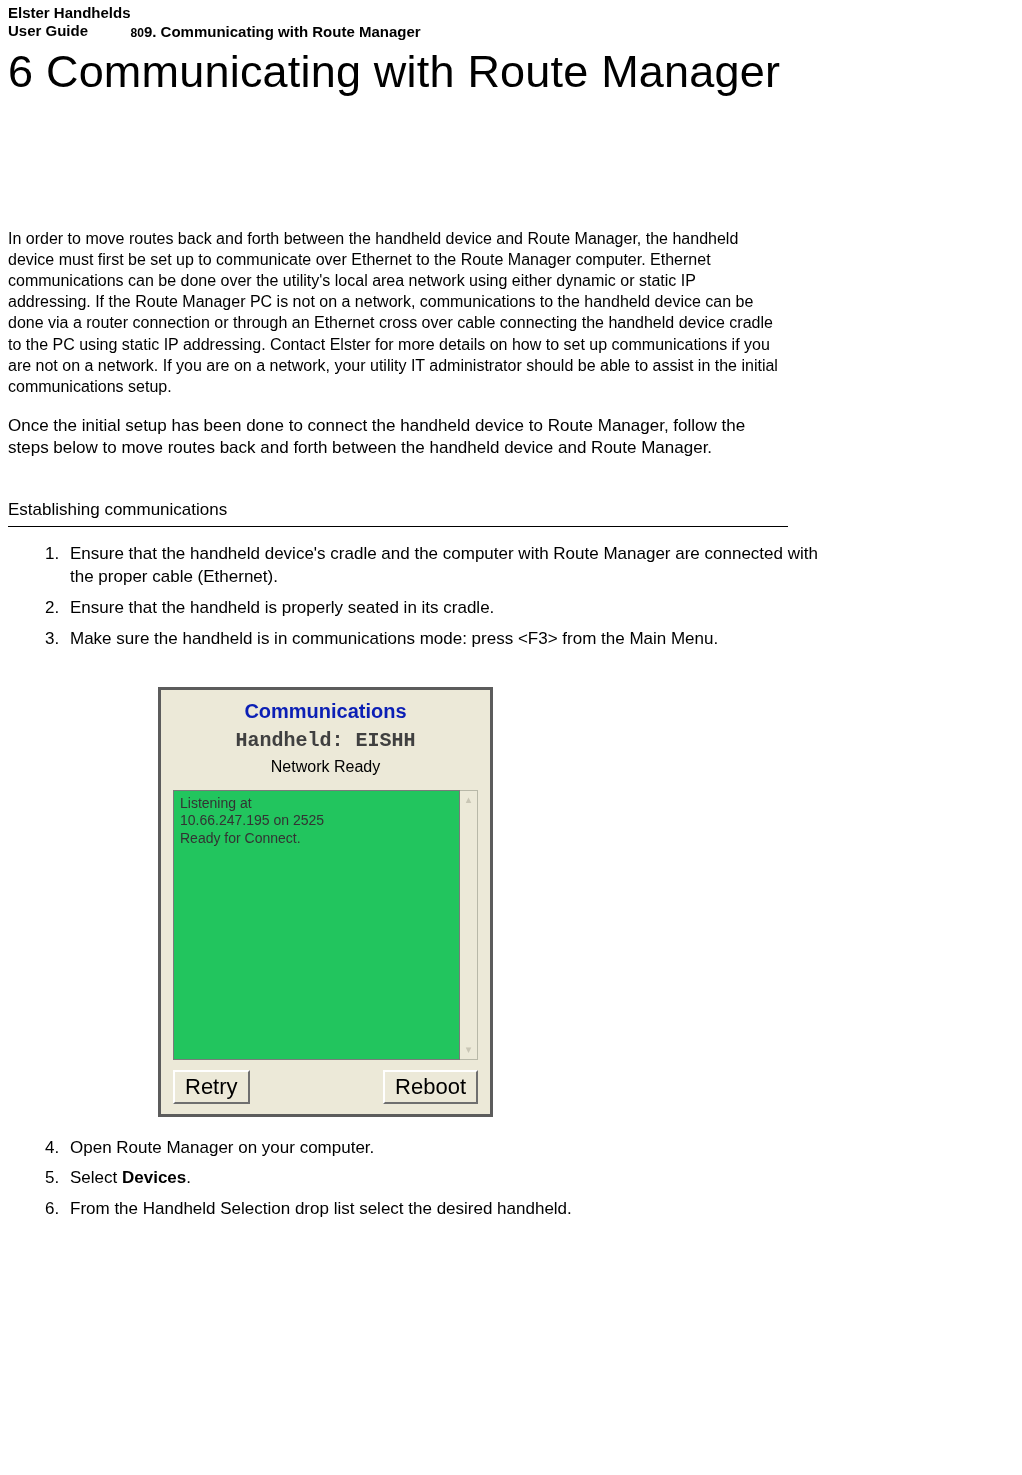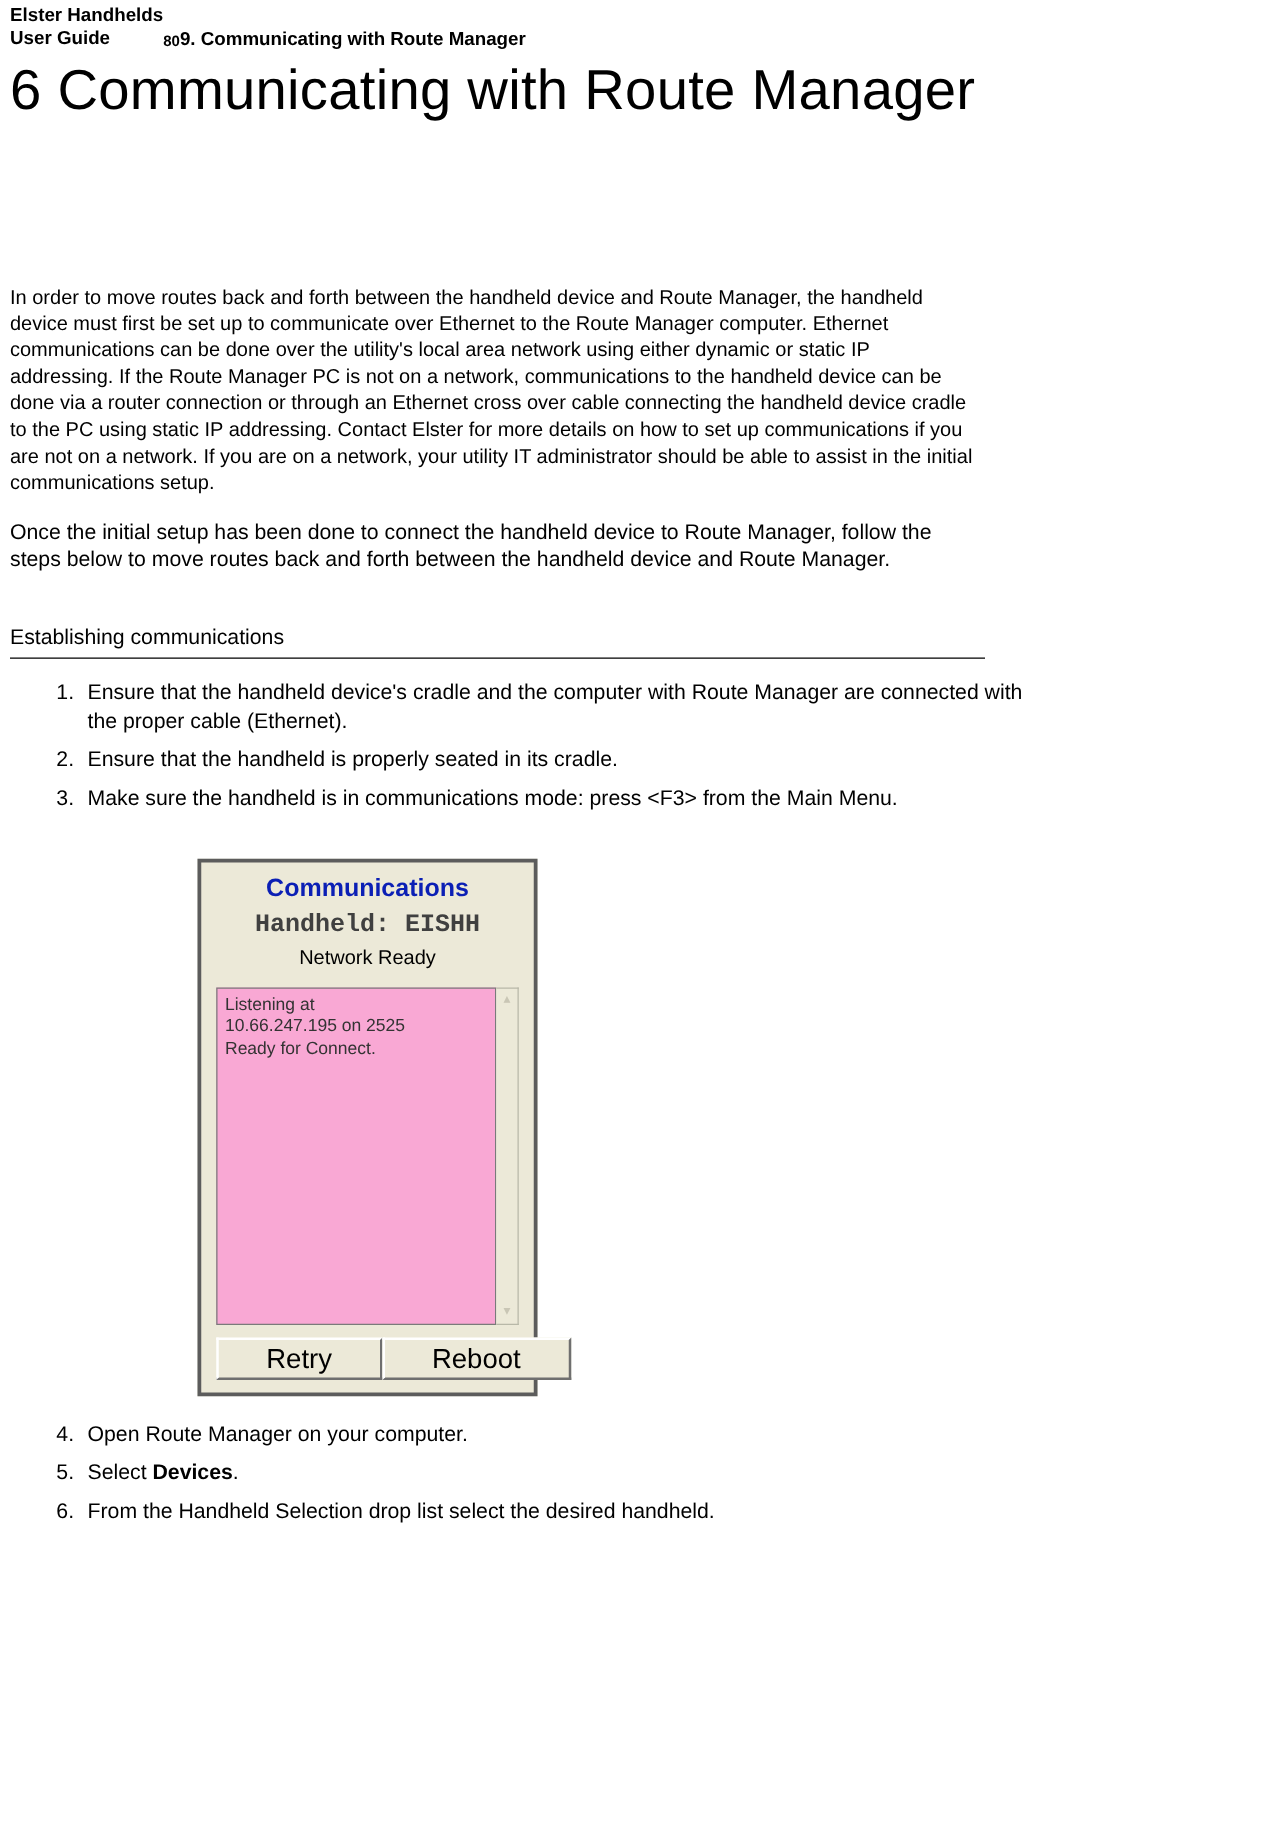--- a/index.html
+++ b/index.html
@@ -61,21 +61,21 @@
     max-width: 760px;
     font-size: 17px;
     font-weight: 300;
     line-height: 1.35;
   }
   ol.steps li { margin-bottom: 8px; padding-left: 6px; }
   ol.steps .bold { font-weight: 700; }
 
   .screenshot-outer {
     margin: 36px 16px 20px 150px;
-    width: 272px;
+    width: 335px;
   }
   .screenshot-frame {
     border: 3px solid #5c5c5c;
     background: #ece9d8;
     padding-bottom: 10px;
   }
   .comms-title {
     text-align: center;
     font-family: "Tahoma", Arial, sans-serif;
     font-size: 20px;
@@ -99,21 +99,21 @@
     margin-top: 6px;
     font-weight: 400;
   }
   .log-wrap {
     margin: 14px 12px 10px 12px;
     display: flex;
   }
   .log-box {
     flex: 1;
     height: 270px;
-    background: #f9a8d4;
+    background: #22c55e;
     border: 1px solid #7a7a7a;
     padding: 4px 6px;
     font-family: "Tahoma", Verdana, sans-serif;
     font-size: 14px;
     color: #333;
     line-height: 1.25;
     white-space: pre-line;
   }
   .log-scrollbar {
     width: 18px;
@@ -136,21 +136,21 @@
     line-height: 1;
   }
   .button-row {
     display: flex;
     justify-content: space-between;
     margin: 4px 12px 0 12px;
   }
   .win-button {
     font-family: "Tahoma", Arial, sans-serif;
     font-size: 22px;
-    padding: 2px 38px;
+    padding: 2px 10px;
     background: #ece9d8;
     border-top: 2px solid #fff;
     border-left: 2px solid #fff;
     border-right: 2px solid #6f6f6f;
     border-bottom: 2px solid #6f6f6f;
     color: #000;
     cursor: pointer;
   }
 </style>
 </head>

